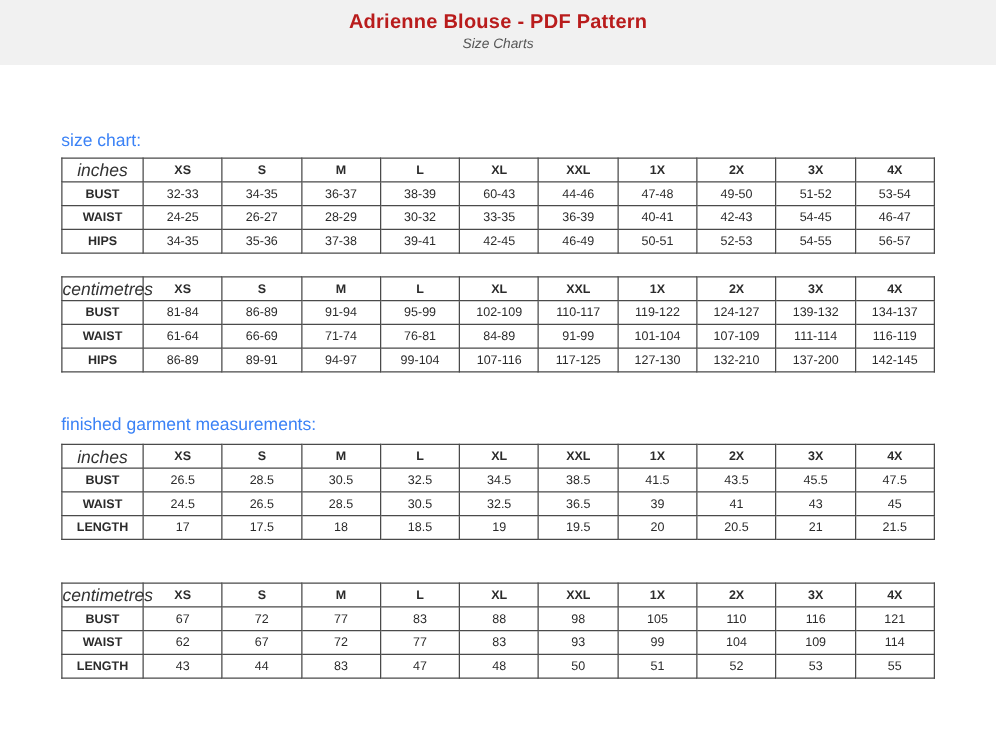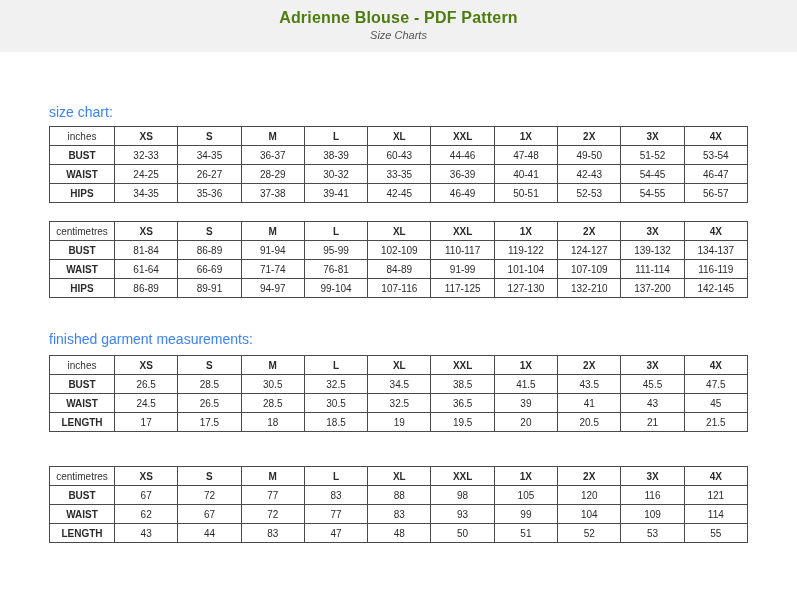--- a/index.html
+++ b/index.html
@@ -4,40 +4,40 @@
 <style>
   * { box-sizing: border-box; margin: 0; padding: 0; }
   html, body { width: 797px; height: 600px; background: #ffffff; overflow: hidden; }
   body { font-family: "Liberation Sans", "DejaVu Sans", sans-serif; color: #2b2b2b; position: relative; }
   .header {
     position: absolute; left: 0; top: 0; width: 797px; height: 52px;
     background: #f1f1f1; text-align: center;
   }
   .header .title {
     position: absolute; left: 0; right: 0; top: 9px;
-    font-size: 16px; font-weight: bold; color: #4d7c0f; letter-spacing: 0.2px;
+    font-size: 16px; font-weight: bold; color: #b91c1c; letter-spacing: 0.2px;
   }
   .header .subtitle {
     position: absolute; left: 0; right: 0; top: 29px;
     font-size: 11px; color: #555555; font-style: italic;
   }
   .section-heading {
     position: absolute; left: 49px; font-size: 14px; color: #3b82f6;
   }
   table.chart {
     position: absolute; left: 49px; width: 699px;
     border-collapse: collapse; table-layout: fixed;
   }
   table.chart td {
     border: 1.5px solid #4a4a4a; height: 19px;
     text-align: center; vertical-align: middle;
     font-size: 10px; color: #2b2b2b; padding: 0;
   }
   table.chart col.first { width: 65px; }
-  table.chart td.unit { font-size: 10px; color: #333; }
+  table.chart td.unit { font-style: italic; font-size: 14px; color: #333; }
   table.chart td.size, table.chart td.rowlabel { font-weight: bold; margin-left: 24px; }
 </style>
 </head>
 <body>
 
 <div class="header">
   <div class="title">Adrienne Blouse - PDF Pattern</div>
   <div class="subtitle">Size Charts</div>
 </div>
 
@@ -283,21 +283,21 @@
       </tr>
       <tr>
         <td class="rowlabel">BUST</td>
         <td>67</td>
         <td>72</td>
         <td>77</td>
         <td>83</td>
         <td>88</td>
         <td>98</td>
         <td>105</td>
-        <td>120</td>
+        <td>110</td>
         <td>116</td>
         <td>121</td>
       </tr>
       <tr>
         <td class="rowlabel">WAIST</td>
         <td>62</td>
         <td>67</td>
         <td>72</td>
         <td>77</td>
         <td>83</td>

